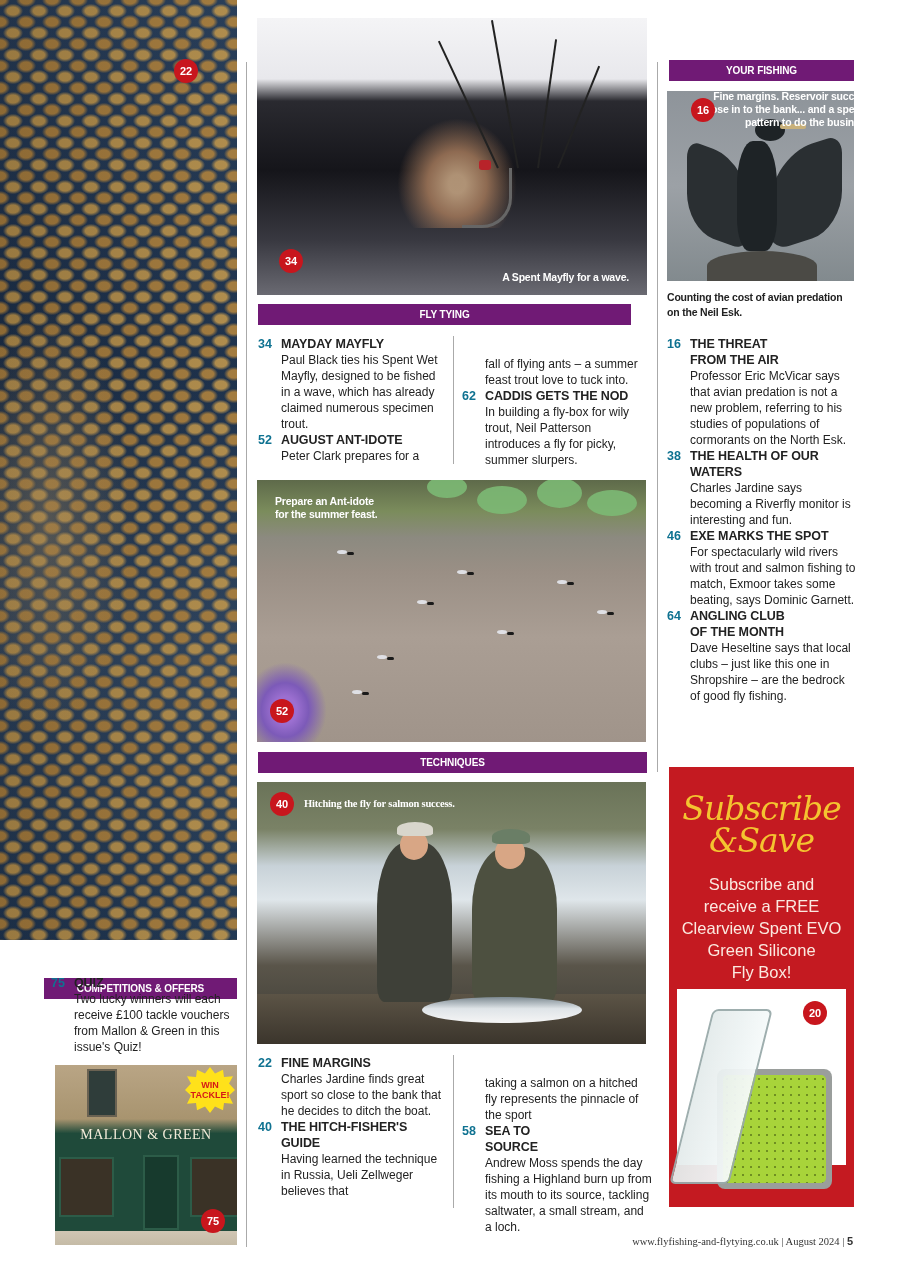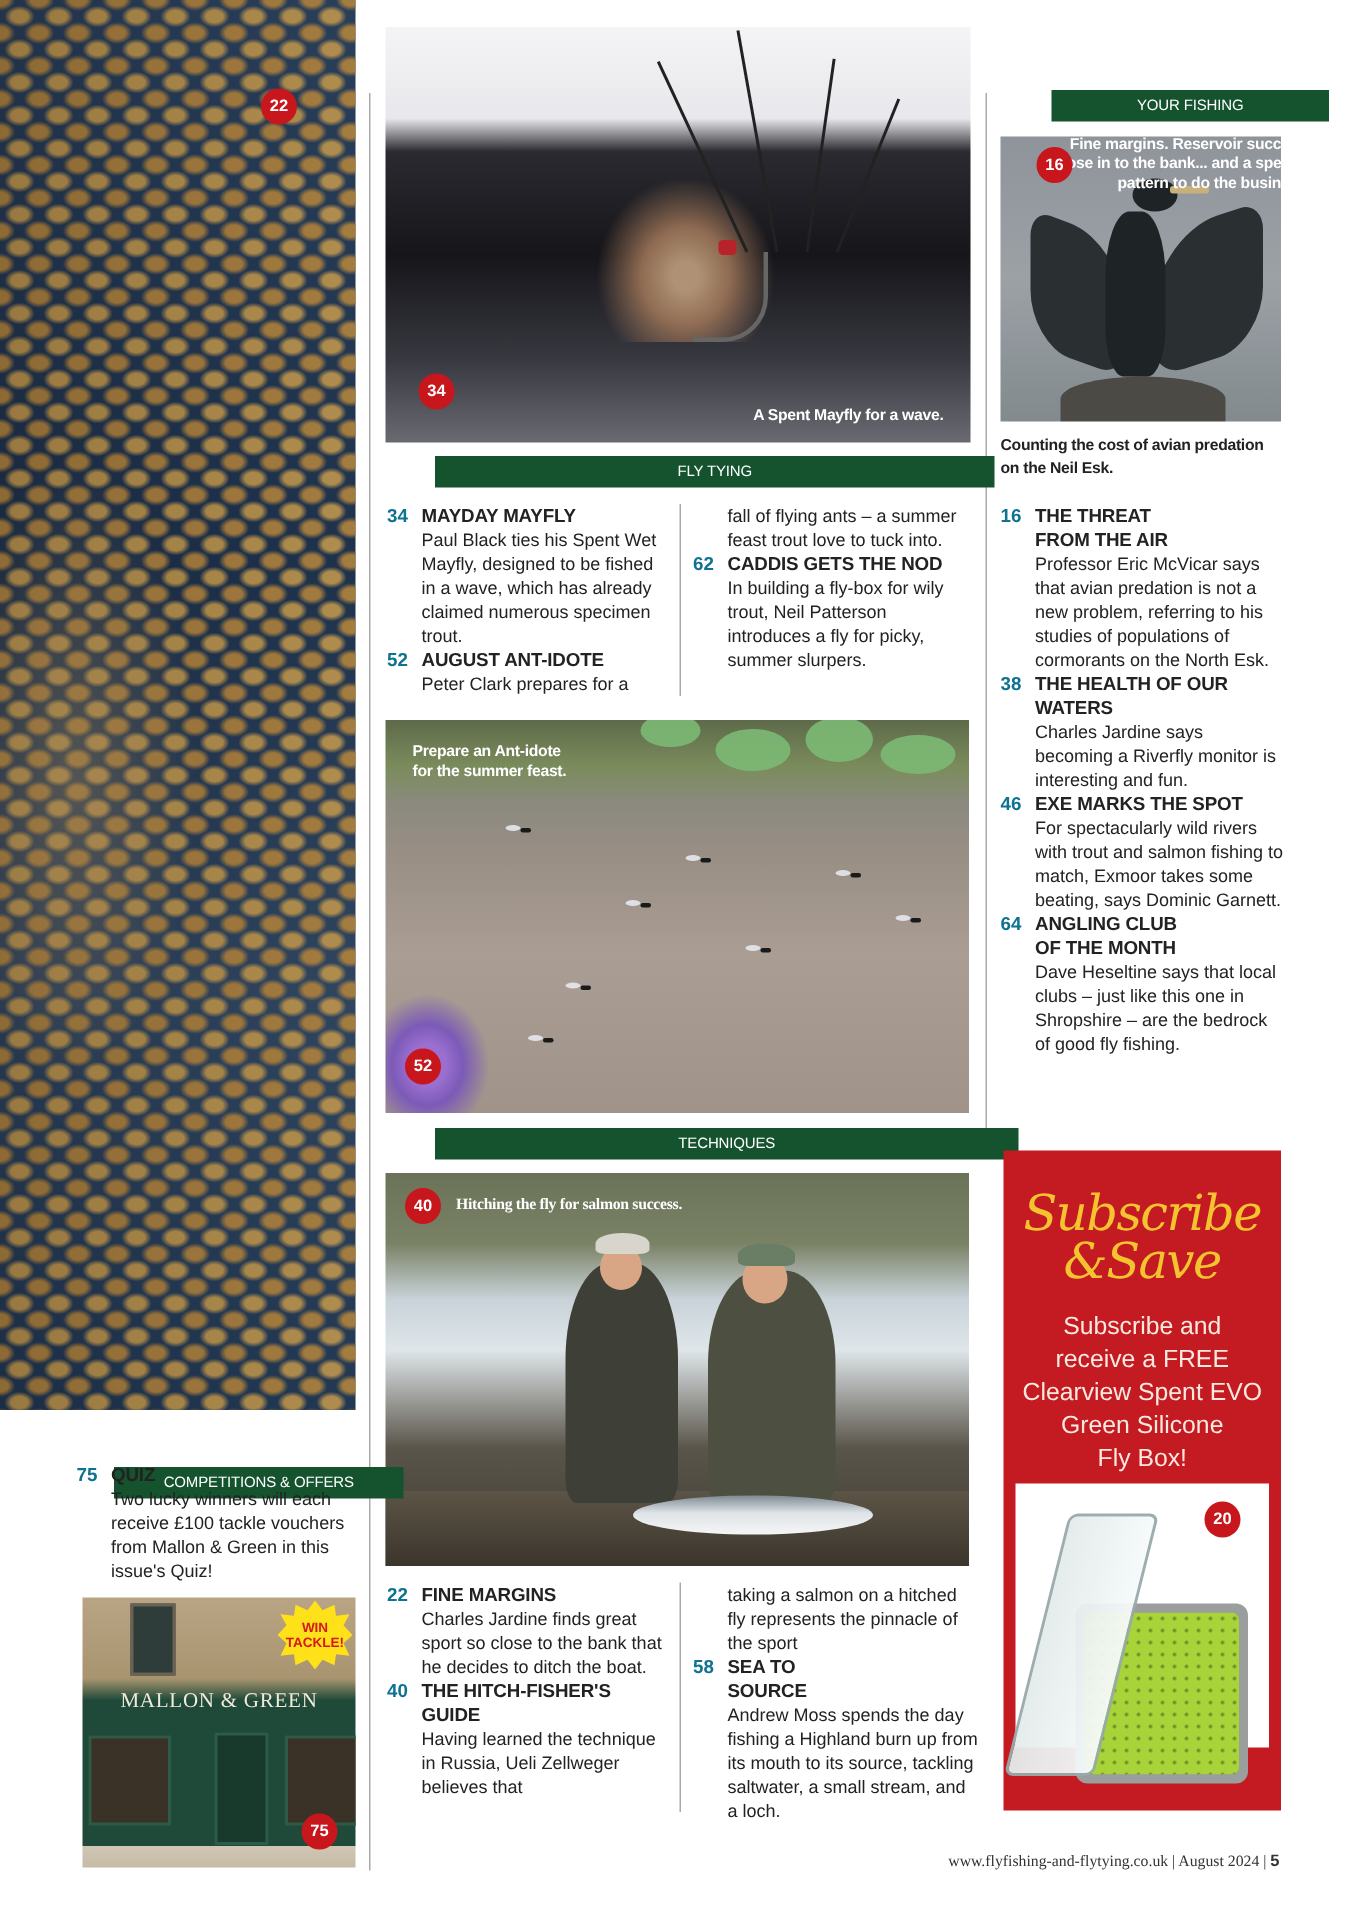--- a/index.html
+++ b/index.html
@@ -16,22 +16,22 @@
     background: radial-gradient(ellipse 120px 300px at 20% 55%, rgba(180,150,100,0.35), transparent 70%),
                 linear-gradient(90deg, rgba(10,20,35,0.25), rgba(40,70,100,0.15)); }
   .net-caption { position: absolute; right: 34px; top: 90px; width: 180px; color: #fff; font-weight: bold;
     font-family: "Liberation Sans", sans-serif; font-size: 10.5px; line-height: 13px; text-align: right; z-index: 2; letter-spacing: -0.2px; }
   .badge { position: absolute; width: 24px; height: 24px; border-radius: 50%; background: #c8161d; color: #fff;
     font-weight: bold; font-size: 11px; display: flex; align-items: center; justify-content: center; z-index: 3;
     font-family: "Liberation Sans", sans-serif; }
 
   .vline { position: absolute; width: 1px; background: #aaa; }
 
-  .section-bar { position: absolute; background: #14532d; color: #fff; font-weight: normal; font-size: 10px;
-    display: flex; align-items: center; justify-content: center; height: 21px; letter-spacing: -0.1px; margin-left: 32px; }
+  .section-bar { position: absolute; background: #701a75; color: #fff; font-weight: bold; font-size: 10px;
+    display: flex; align-items: center; justify-content: center; height: 21px; letter-spacing: -0.1px; }
 
   .photo { position: absolute; overflow: hidden; }
   .photo-caption { position: absolute; color: #fff; font-weight: bold; font-size: 10.5px; line-height: 13px; z-index: 2; letter-spacing: -0.2px; }
 
   
   .mayfly { left: 257px; top: 18px; width: 390px; height: 277px;
     background: linear-gradient(180deg, #f4f4f6 0%, #e8e8ec 22%, #2a2a30 30%, #15151a 55%, #383840 80%, #6a6a72 100%); }
   .mayfly .feather { position: absolute; width: 2px; background: #222; transform-origin: bottom center; }
   .mayfly .hackle { position: absolute; left: 140px; top: 100px; width: 120px; height: 110px;
     background: radial-gradient(ellipse at 50% 60%, #c9a784 10%, #a2785a 35%, transparent 70%); opacity: 0.85; }
@@ -69,21 +69,21 @@
 
   .photo-caption-below { position: absolute; left: 667px; top: 290px; width: 190px; font-weight: bold; font-size: 10.5px; line-height: 15px; color: #222; letter-spacing: -0.2px; }
 
   
   .article { position: absolute; font-size: 12px; line-height: 16px; color: #222; }
   .entry { display: flex; }
   .entry .num { width: 23px; color: #0f7291; font-weight: bold; flex-shrink: 0; font-size: 12.5px; }
   .entry .body { flex: 1; }
   .entry .title { font-weight: bold; text-transform: uppercase; font-size: 12.5px; display: block; letter-spacing: -0.1px; }
   .entry .desc { display: block; }
-  .cont { padding-left: 23px; }
+  .cont { padding-left: 23px; margin-top: 20px; }
 
   
   .shop-photo { left: 55px; top: 1065px; width: 182px; height: 180px;
     background: linear-gradient(180deg, #b9a585 0%, #a8946f 30%, #1f4a3a 38%, #1f4a3a 92%, #d0c6b4 92%, #c5bba6 100%); }
   .shop-photo .window-top { position: absolute; left: 32px; top: 4px; width: 30px; height: 48px; background: #2f3d3a; border: 2px solid #6a6252; }
   .shop-photo .sign-text { position: absolute; left: 0; right: 0; top: 62px; text-align: center; color: #f1ead8;
     font-family: "Liberation Serif", serif; font-size: 14px; letter-spacing: 0.5px; }
   .shop-photo .door { position: absolute; left: 88px; top: 90px; width: 36px; height: 75px; background: #173a2d; border: 2px solid #2c5c48; }
   .shop-photo .shopwin { position: absolute; top: 92px; width: 55px; height: 60px; background: #3a3226; border: 2px solid #2c5c48; }
   .starburst { position: absolute; right: 2px; top: 2px; width: 50px; height: 46px; background: #ffe11a;

